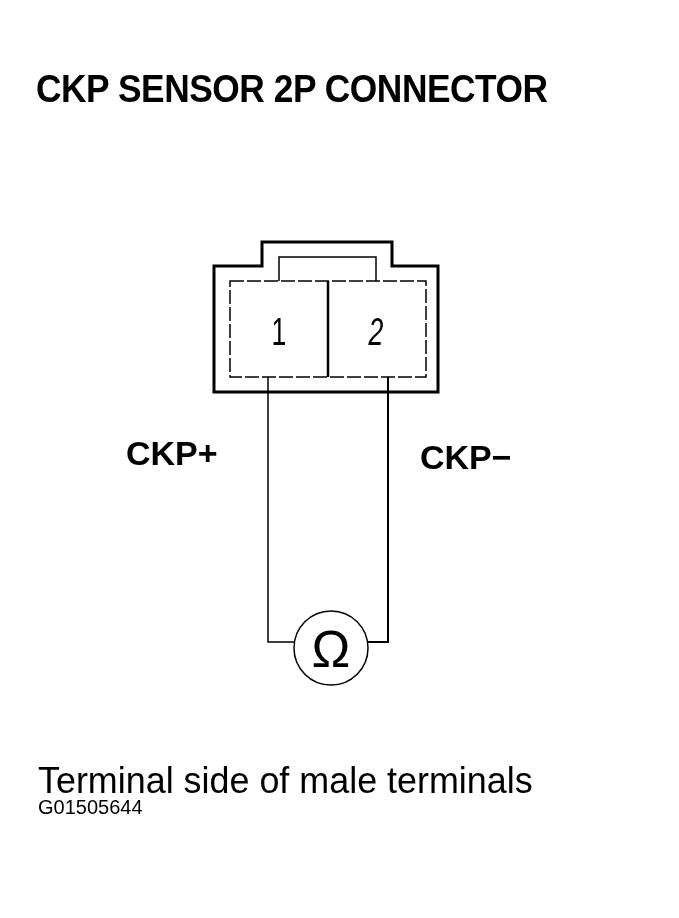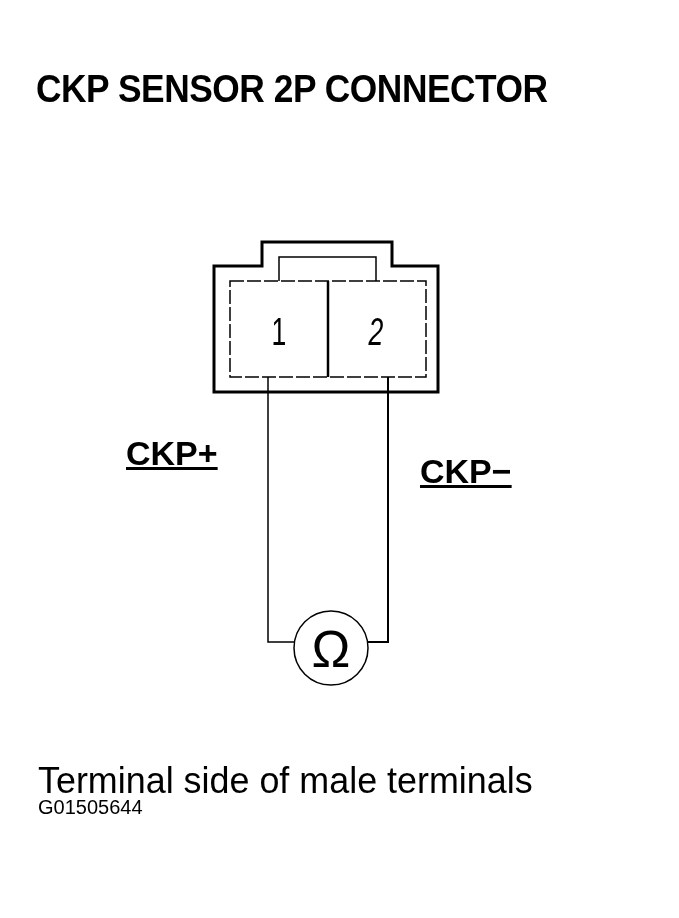--- a/index.html
+++ b/index.html
@@ -1,19 +1,19 @@
 <!DOCTYPE html>
 <html><head>
 <meta charset="utf-8">
 <style>
   html, body { margin:0; padding:0; background:#ffffff; }
   body { width:679px; height:918px; position:relative; overflow:hidden; font-family:"Liberation Sans", sans-serif; color:#000; }
   .title { position:absolute; left:36px; top:68px; font-size:38px; font-weight:bold; letter-spacing:-0.5px; transform:scaleX(0.93); transform-origin:left top; white-space:nowrap; }
   .diagram { position:absolute; left:0; top:0; }
-  .lbl { position:absolute; font-size:34px; font-weight:bold; white-space:nowrap;text-decoration:underline; }
+  .lbl { position:absolute; font-size:34px; font-weight:bold; white-space:nowrap; }
   .caption { position:absolute; left:38px; top:760px; font-size:37px; white-space:nowrap; transform:scaleX(0.97); transform-origin:left top; }
   .code { position:absolute; left:38px; top:796px; font-size:20px; white-space:nowrap; }
 </style>
 </head>
 <body>
 
 <div class="title">CKP SENSOR 2P CONNECTOR</div>
 
 <svg class="diagram" width="679" height="918">
 
@@ -28,16 +28,16 @@
   <path d="M388,377 L388,642 L368,642" fill="none" stroke="#000" stroke-width="2"></path>
 
   <circle cx="331" cy="648" r="37" fill="none" stroke="#000" stroke-width="1.5"></circle>
   <text x="331" y="667" text-anchor="middle" font-family="Liberation Sans, sans-serif" font-size="52">Ω</text>
 
   <text x="279" y="345" text-anchor="middle" font-family="Liberation Sans, sans-serif" font-size="38" transform="translate(279 345) scale(0.7 1) translate(-279 -345)">1</text>
   <text x="376" y="345" text-anchor="middle" font-family="Liberation Sans, sans-serif" font-size="38" font-style="italic" transform="translate(376 345) scale(0.7 1) translate(-376 -345)">2</text>
 </svg>
 
 <div class="lbl" style="left:126px; top:434px;">CKP+</div>
-<div class="lbl" style="left:420px; top:452px;">CKP−</div>
+<div class="lbl" style="left:420px; top:438px;">CKP−</div>
 
 <div class="caption">Terminal side of male terminals</div>
 <div class="code">G01505644</div>
 
 </body></html>

